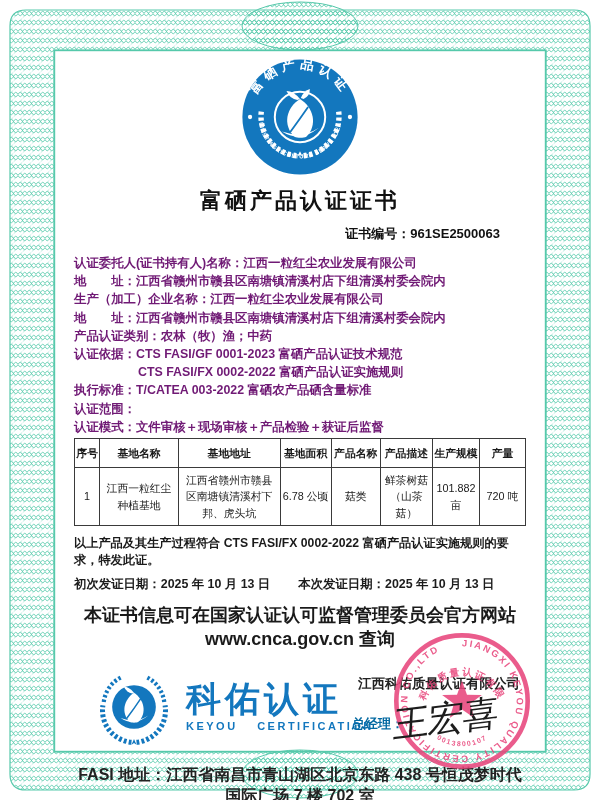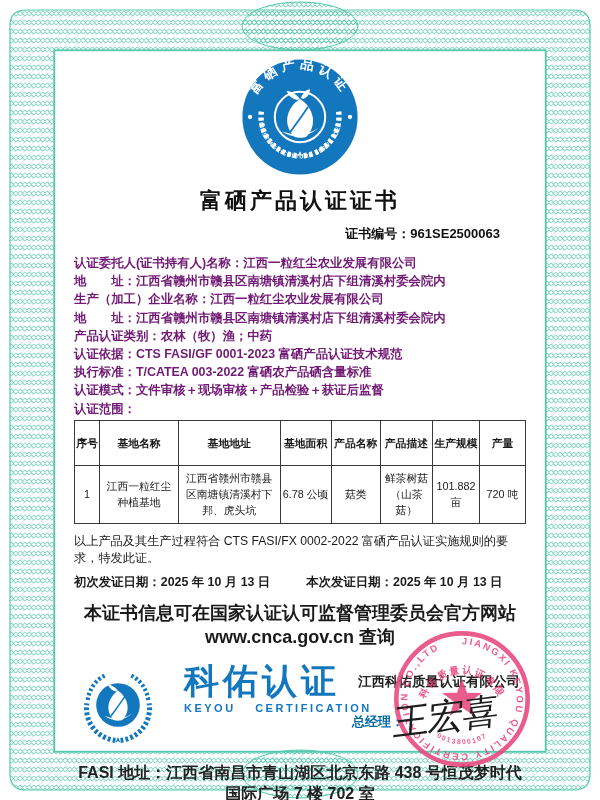--- a/index.html
+++ b/index.html
@@ -27,29 +27,29 @@
     white-space:nowrap;
   }
   .fields .line.indent{padding-left:64px;}
   table.scope{
     width:100%;border-collapse:collapse;margin-top:2px;table-layout:fixed;
   }
   table.scope th,table.scope td{
     border:1px solid #3a3a3a;font-size:10.8px;color:#1a1a1a;text-align:center;
     padding:4px 2px;line-height:1.5;word-break:break-all;
   }
-  table.scope th{font-weight:bold;padding:14px 1px;}
-  .statement{font-size:12.2px;font-weight:400;margin-top:9px;color:#1a1a1a;}
-  .dates-row{display:flex;gap:36px;margin-top:7px;font-size:12.4px;font-weight:bold;}
+  table.scope th{font-weight:bold;padding:6px 1px;}
+  .statement{font-size:12.2px;font-weight:700;margin-top:9px;color:#1a1a1a;}
+  .dates-row{display:flex;gap:28px;margin-top:7px;font-size:12.4px;font-weight:bold;}
   .validity{margin-top:5px;font-size:12.4px;font-weight:bold;}
   .cnca{
     text-align:center;font-size:18px;font-weight:bold;margin-top:10px;color:#1a1a1a;
   }
   .footer{position:relative;height:100px;margin-top:8px;}
-  .issuer-logo{position:absolute;left:2px;top:6px;display:flex;gap:24px;}
+  .issuer-logo{position:absolute;left:18px;top:6px;display:flex;align-items:center;gap:10px;}
   .issuer-logo .txt{display:flex;flex-direction:column;}
   .logo-cn{font-size:35px;font-weight:bold;color:#1377be;letter-spacing:4px;line-height:1;}
   .logo-en{
     font-size:11px;font-weight:bold;color:#1377be;letter-spacing:2.5px;
     word-spacing:14px;margin-top:4px;
   }
   .issuer-company{
     position:absolute;right:6px;top:16px;font-size:13.5px;font-weight:bold;color:#222;
   }
   .signer-title{position:absolute;right:122px;top:56px;font-size:13px;font-weight:bold;color:#0369a1;}
@@ -118,23 +118,24 @@
     <span>证书编号：</span><span>961SE2500063</span>
   </div>
 
   <div class="fields">
     <div class="line">认证委托人(证书持有人)名称：江西一粒红尘农业发展有限公司</div>
     <div class="line">地　　址：江西省赣州市赣县区南塘镇清溪村店下组清溪村委会院内</div>
     <div class="line">生产（加工）企业名称：江西一粒红尘农业发展有限公司</div>
     <div class="line">地　　址：江西省赣州市赣县区南塘镇清溪村店下组清溪村委会院内</div>
     <div class="line">产品认证类别：农林（牧）渔；中药</div>
     <div class="line">认证依据：CTS FASI/GF 0001-2023 富硒产品认证技术规范</div>
+    <div class="line indent">CTS FASI/FX 0002-2022 富硒产品认证实施规则</div>
     <div class="line">执行标准：T/CATEA 003-2022 富硒农产品硒含量标准</div>
+    <div class="line">认证范围：</div>
     <div class="line">认证模式：文件审核＋现场审核＋产品检验＋获证后监督</div>
-    <div class="line">认证范围：</div>
   </div>
 
   <table class="scope">
     <colgroup>
       <col style="width:5.6%">
         <col style="width:17.4%">
         <col style="width:22.6%">
         <col style="width:11.3%">
       <col style="width:10.9%">
         <col style="width:11.6%">

